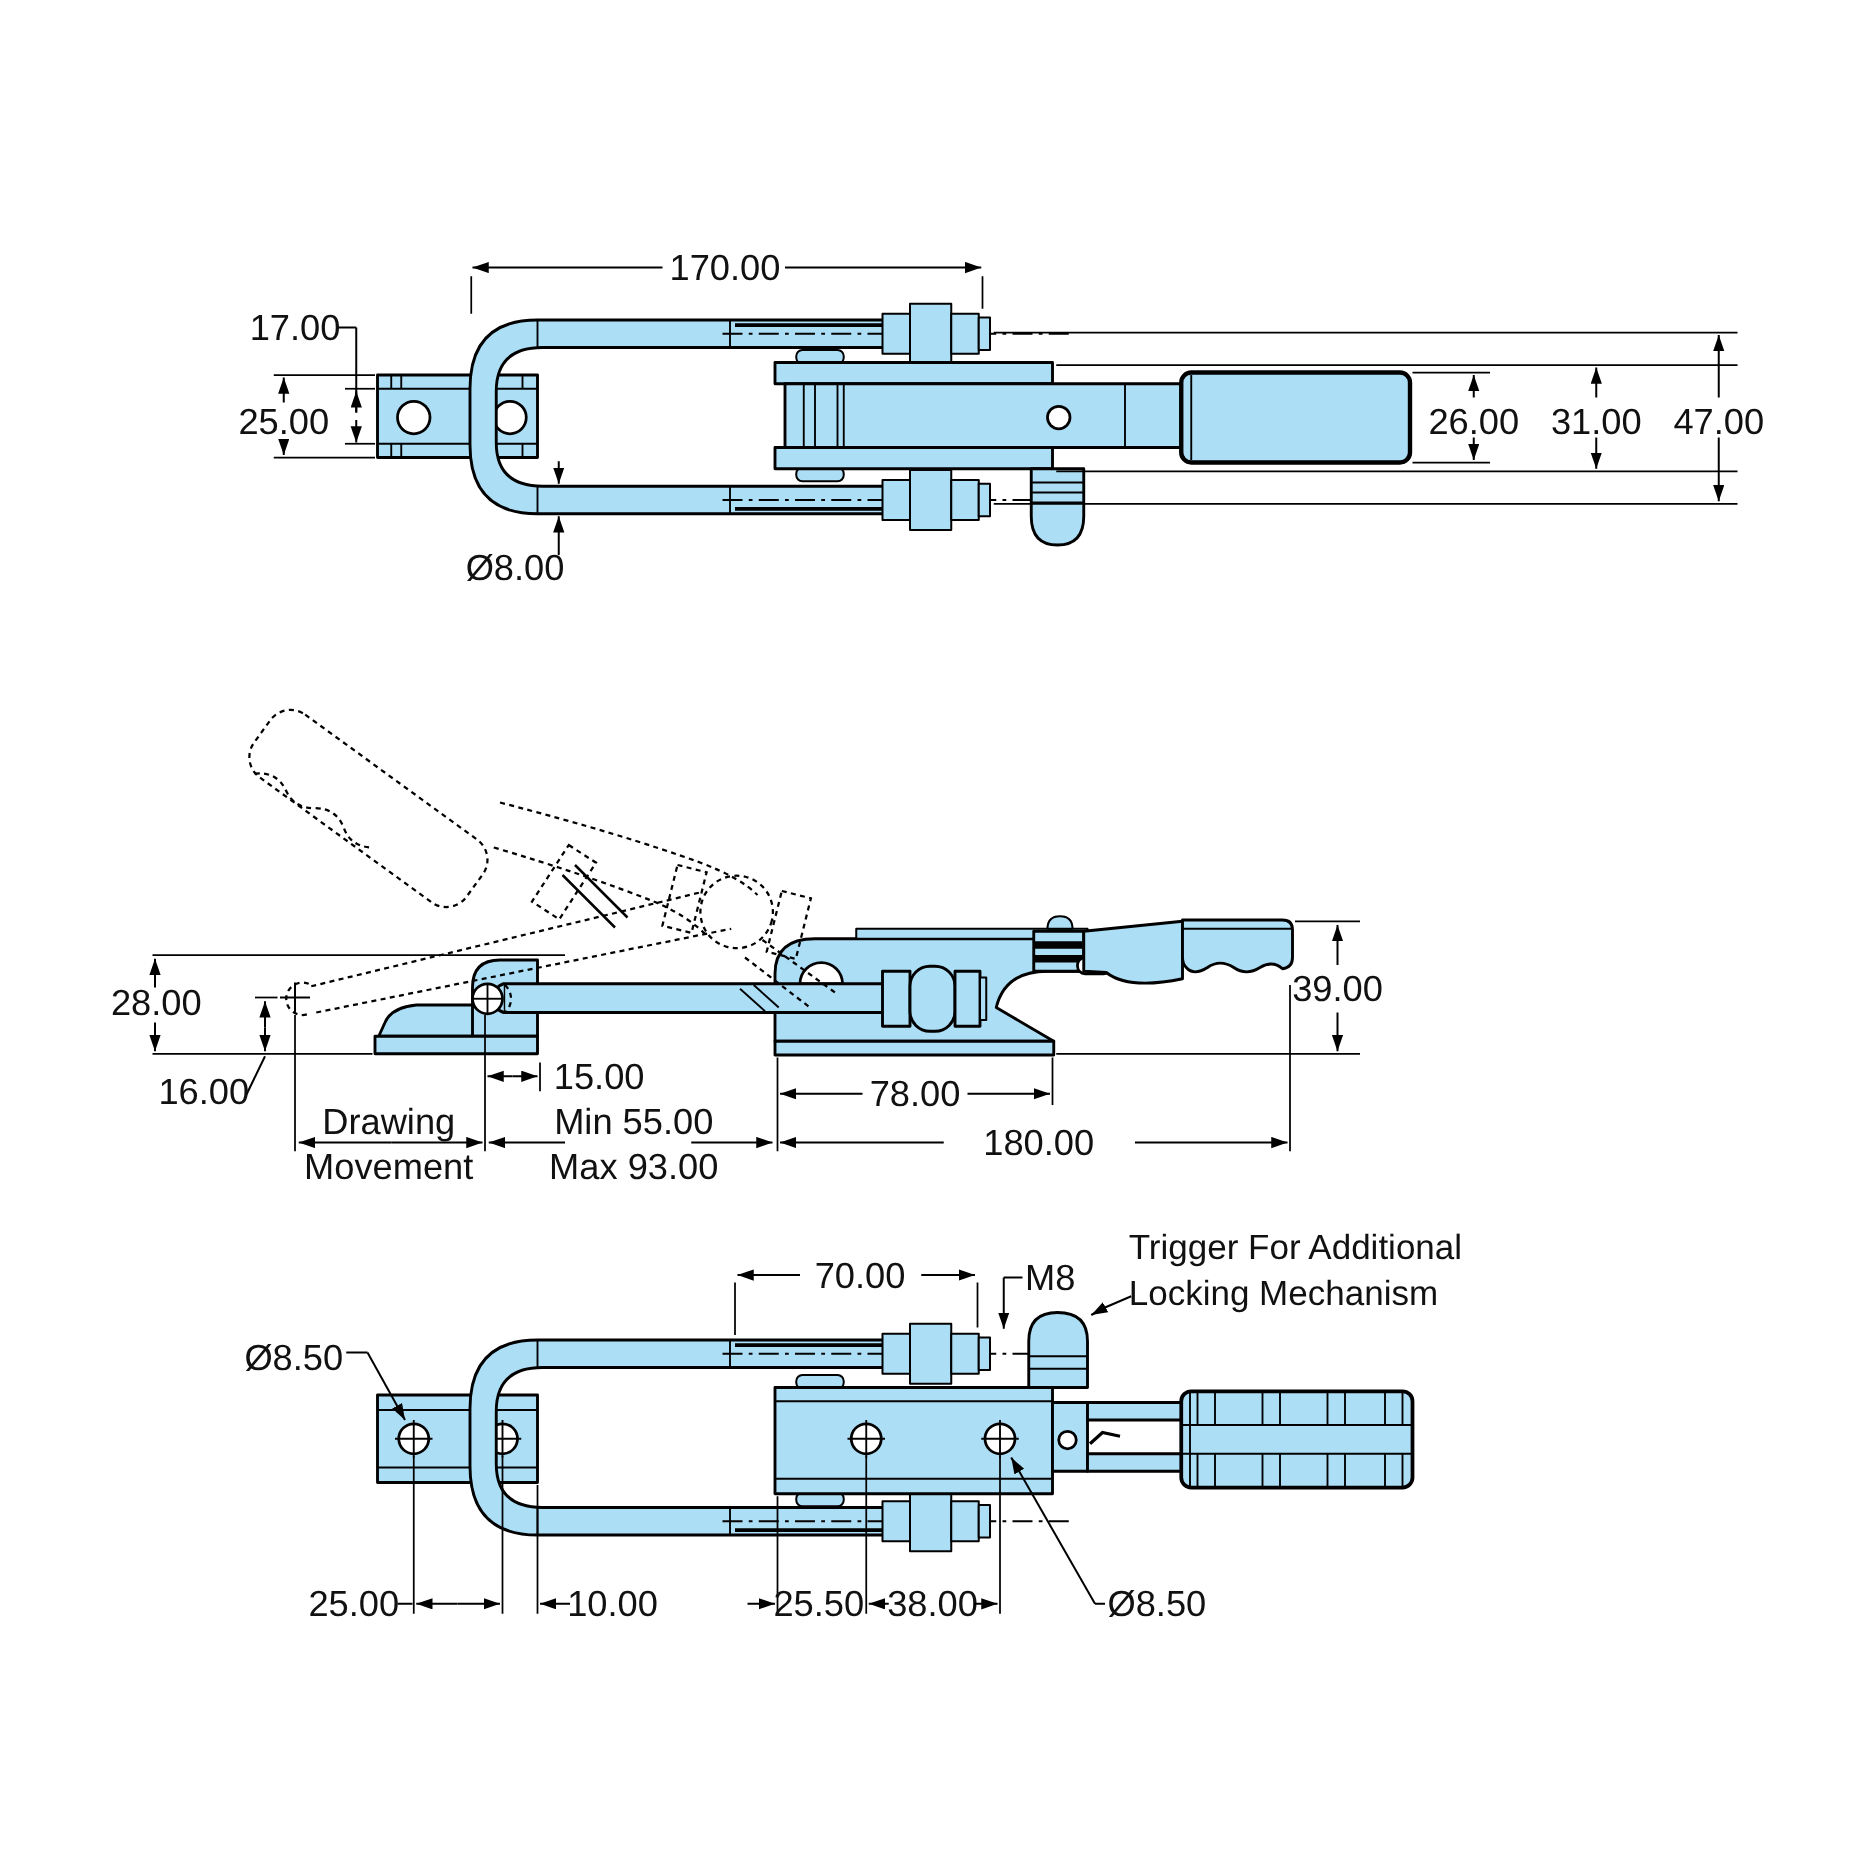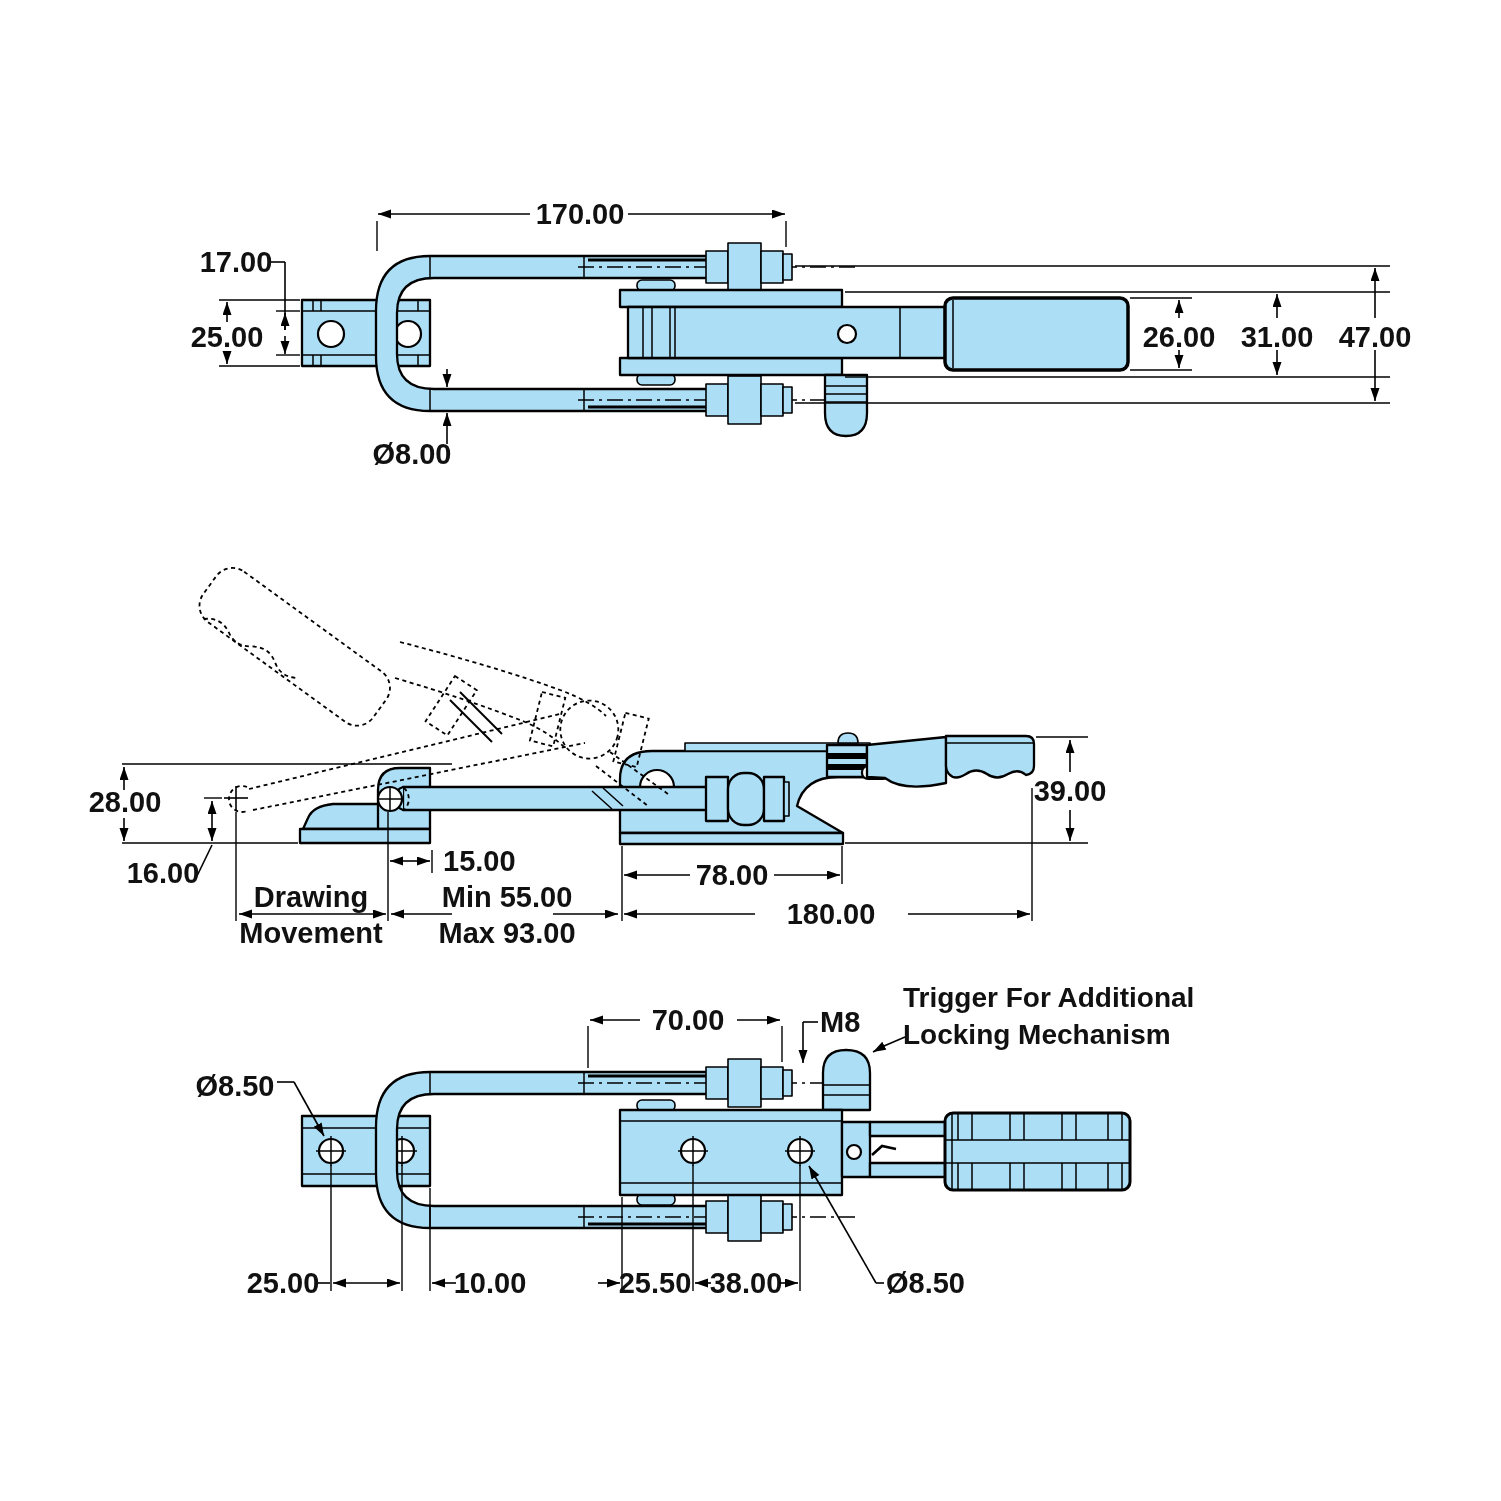--- a/index.html
+++ b/index.html
@@ -1,16 +1,16 @@
 <!DOCTYPE html>
 <html><head>
 <meta charset="utf-8">
 <style>
   html,body{margin:0;padding:0;background:#ffffff;}
-  .stage{width:1501px;height:1501px;background:#fff;position:relative;font-family:"Liberation Sans",sans-serif;font-weight:bold;}
+  .stage{width:1501px;height:1501px;background:#fff;position:relative;font-family:"Liberation Sans",sans-serif;}
   svg{display:block;}
   .part{fill:#ACDEF6;stroke:#000;stroke-width:2.3;stroke-linejoin:round;}
   .part-thin{fill:#ACDEF6;stroke:#000;stroke-width:1.6;stroke-linejoin:round;}
   .hole{fill:#fff;stroke:#000;stroke-width:2.2;}
   .detail{stroke:#000;stroke-width:1.5;fill:none;}
   .thick{stroke:#000;stroke-width:3;fill:none;}
   .dim{stroke:#000;stroke-width:1.6;fill:none;}
   .ext{stroke:#000;stroke-width:1.4;fill:none;}
   .cl{stroke:#000;stroke-width:1.5;fill:none;stroke-dasharray:16 5 3 5;}
   .ph{stroke:#000;stroke-width:1.8;fill:none;stroke-dasharray:4 3.5;}

